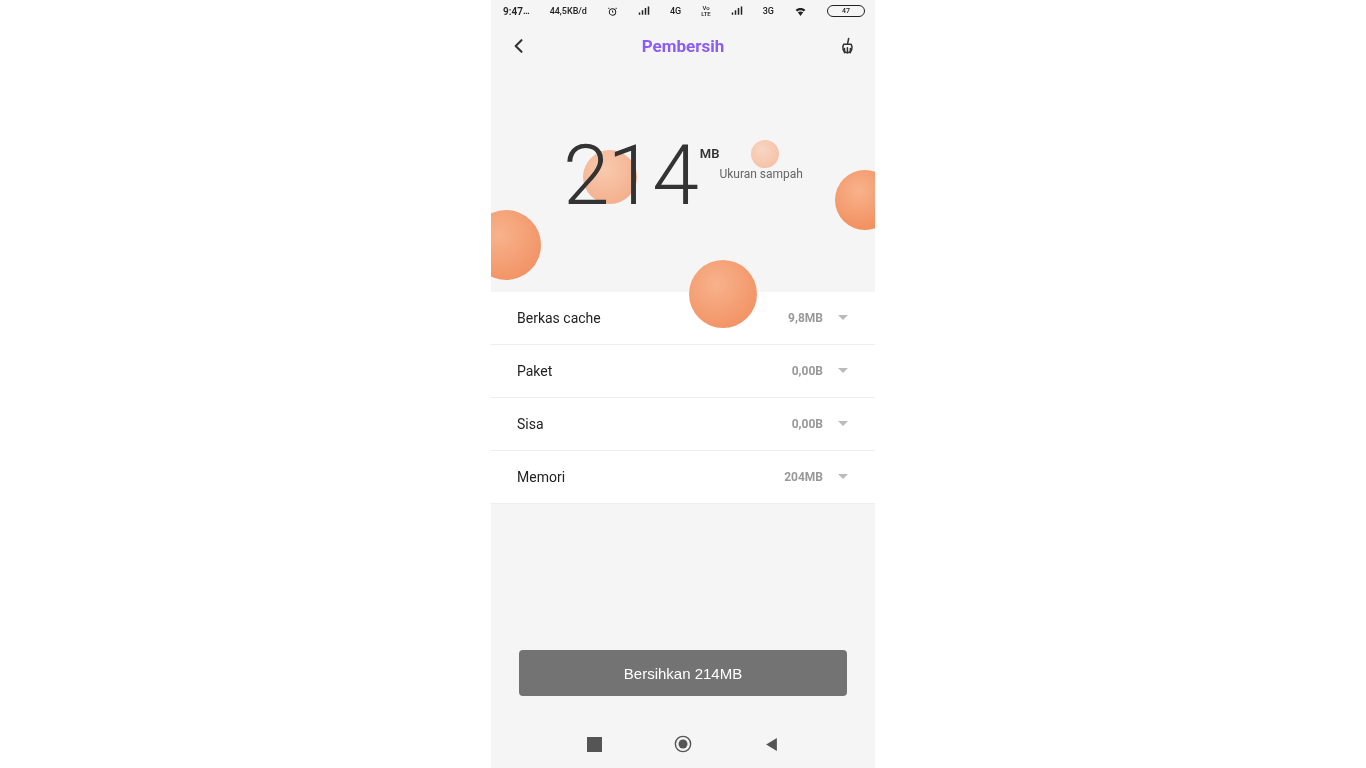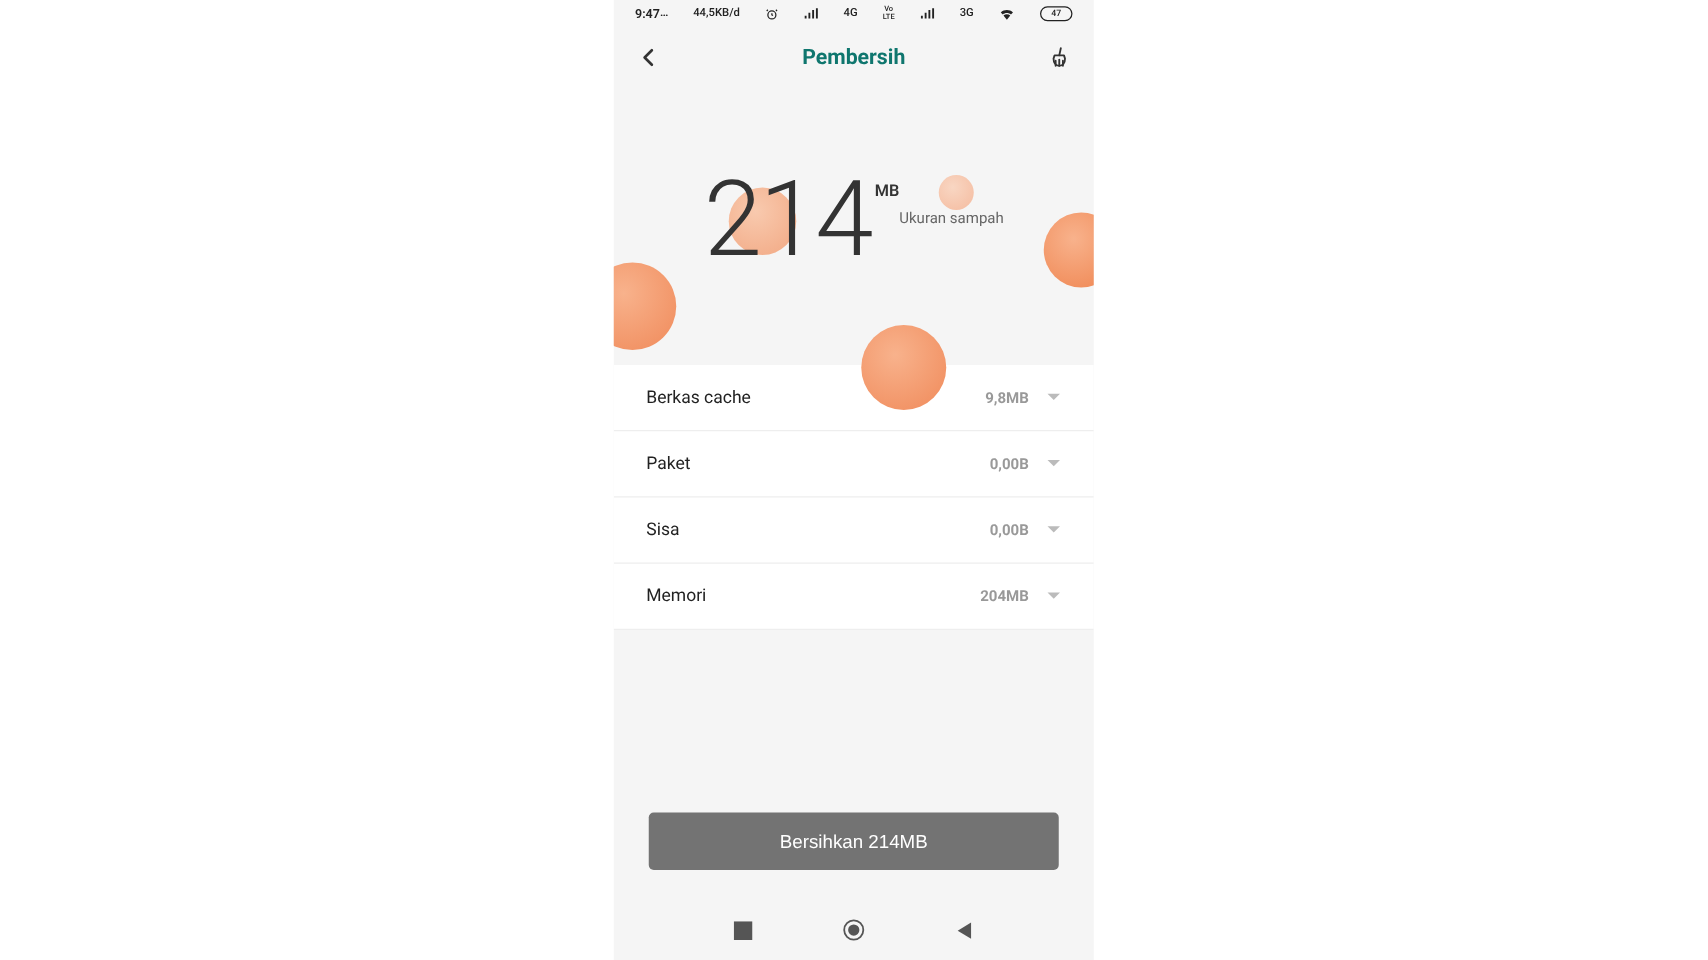--- a/index.html
+++ b/index.html
@@ -23,21 +23,21 @@
     height: 768px;
     background: #f5f5f5;
     position: relative;
     overflow: hidden;
   }
   
   .status-bar {
     height: 22px;
     display: flex;
     align-items: center;
-    justify-content: center;
+    justify-content: flex-end;
     padding: 0 10px;
     font-size: 10px;
     font-weight: 600;
     color: #222;
     position: relative;
     z-index: 10;
   }
   .status-left { }
   .status-right {
     display: flex;
@@ -51,42 +51,42 @@
   .lte-badge {
     font-size: 6px;
     line-height: 6px;
     display: flex;
     flex-direction: column;
     align-items: center;
   }
   .battery {
     border: 1px solid #222;
     border-radius: 6px;
-    width: 26px;
+    width: 38px;
     height: 12px;
     display: flex;
     align-items: center;
     justify-content: center;
     font-size: 7px;
   }
   
   .titlebar {
     height: 48px;
     display: flex;
     align-items: center;
     justify-content: space-between;
     padding: 0 18px;
     position: relative;
     z-index: 10;
   }
   .titlebar .back svg { display: block; }
   .titlebar .title {
     font-size: 17px;
     font-weight: 700;
-    color: #0f766e;
+    color: #8b5cf6;
     text-align: right;
   }
   .titlebar .broom svg { display: block; }
   
   .hero {
     height: 232px;
     position: relative;
     display: flex;
     flex-direction: row;
     align-items: center;

